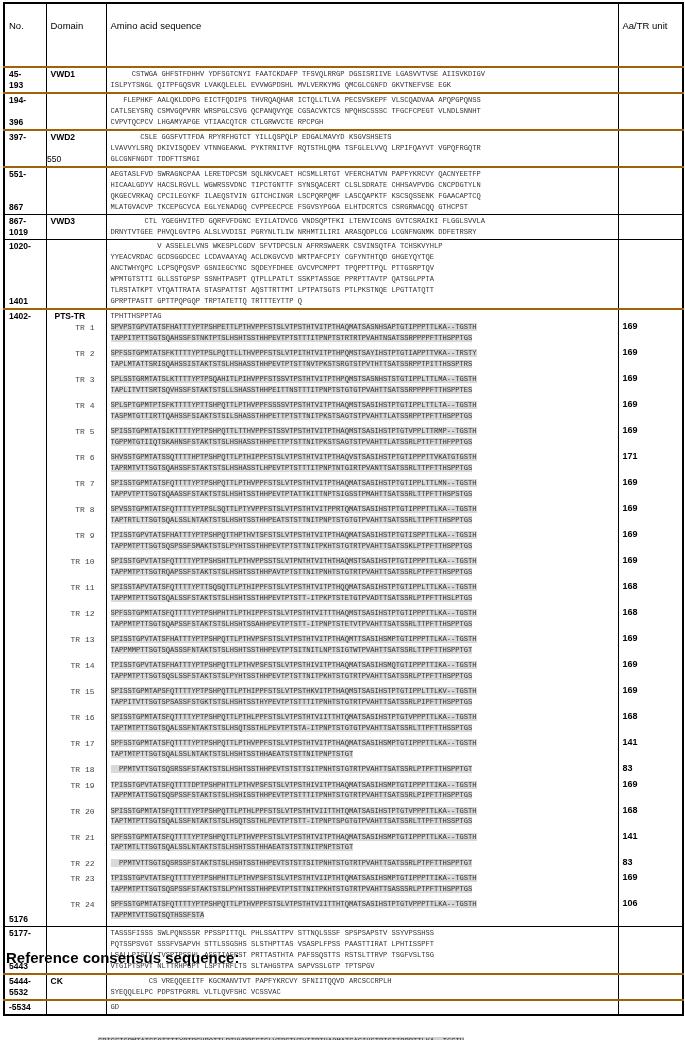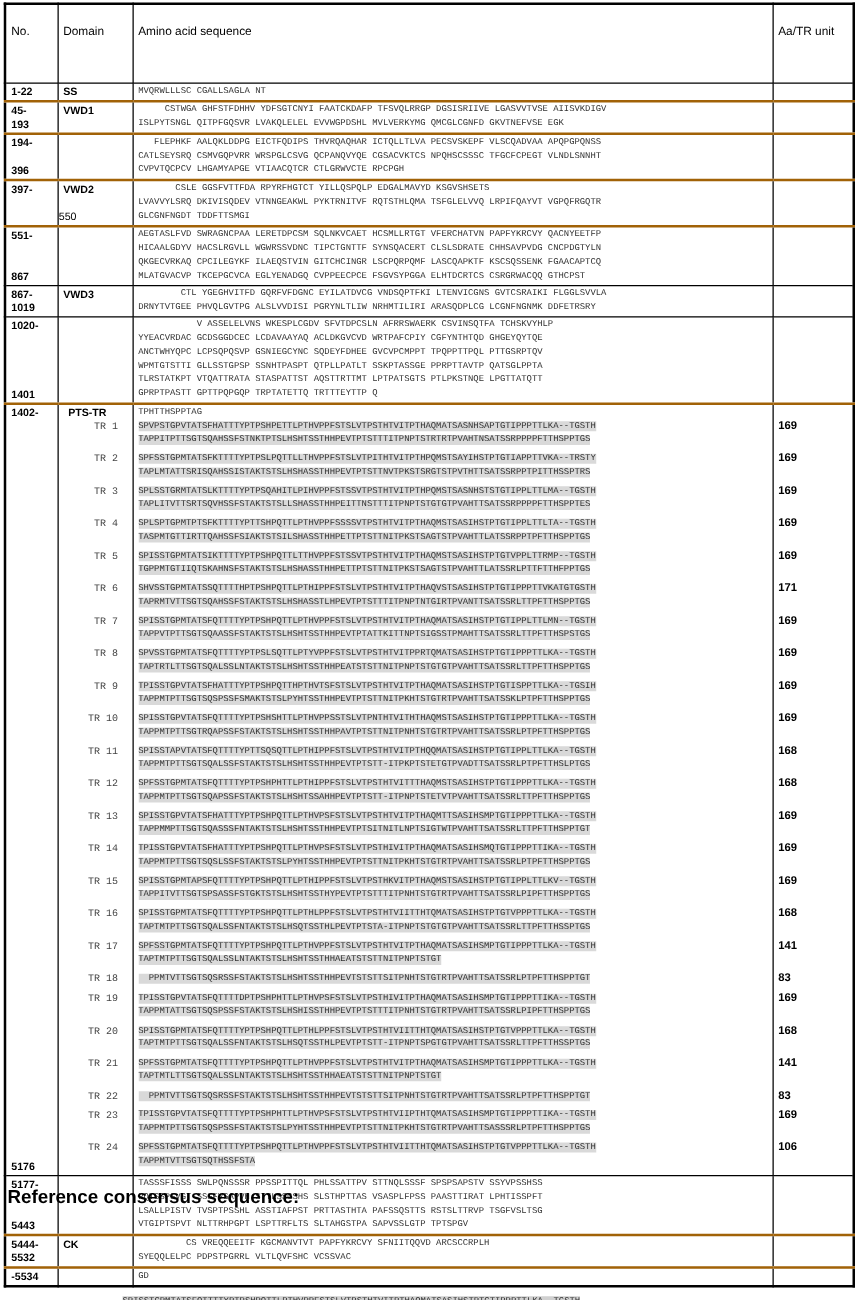--- a/index.html
+++ b/index.html
@@ -37,29 +37,20 @@
   </colgroup>
   <thead>
     <tr>
       <th>No.</th>
       <th>Domain</th>
       <th>Amino acid sequence</th>
       <th class="aa-h" style="font-weight:normal;">Aa/TR unit</th>
     </tr>
   </thead>
   <tbody id="tbody">
-      <tr>
-        <td class="no">
-          <span class="start" style="font-weight: bold;">1-22</span>
-          <span class="end" style="font-weight: bold;"></span>
-        </td>
-        <td class="dom" style="font-weight: bold;">SS</td>
-        <td class="sq" style="min-height: 11px;"><div>MVQRWLLLSC CGALLSAGLA NT</div></td>
-        <td class="aa"></td>
-      </tr>
       <tr class="thick" style="height: 25px;">
         <td class="no">
           <span class="start" style="font-weight: bold;">45-</span>
           <span class="end" style="font-weight: bold;">193</span>
         </td>
         <td class="dom" style="font-weight: bold;">VWD1</td>
         <td class="sq" style="min-height: 22px;"><div>     CSTWGA GHFSTFDHHV YDFSGTCNYI FAATCKDAFP TFSVQLRRGP DGSISRIIVE LGASVVTVSE AIISVKDIGV</div><div>ISLPYTSNGL QITPFGQSVR LVAKQLELEL EVVWGPDSHL MVLVERKYMG QMCGLCGNFD GKVTNEFVSE EGK</div></td>
         <td class="aa"></td>
       </tr>
       <tr class="thick" style="height: 36px;">

